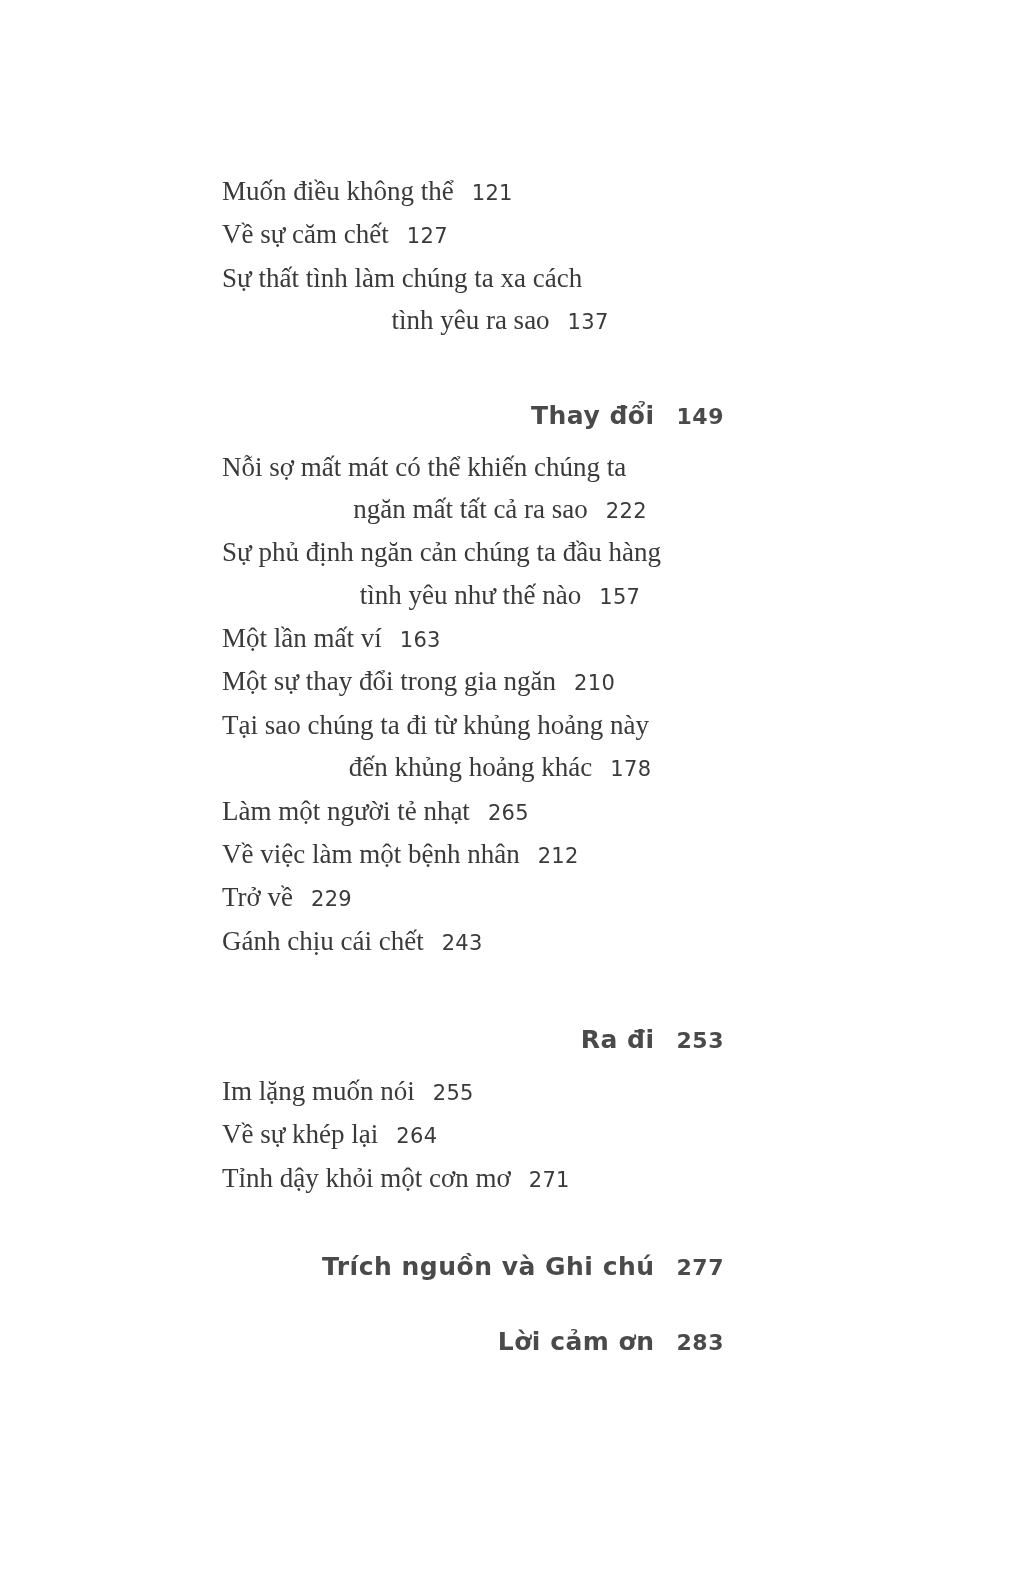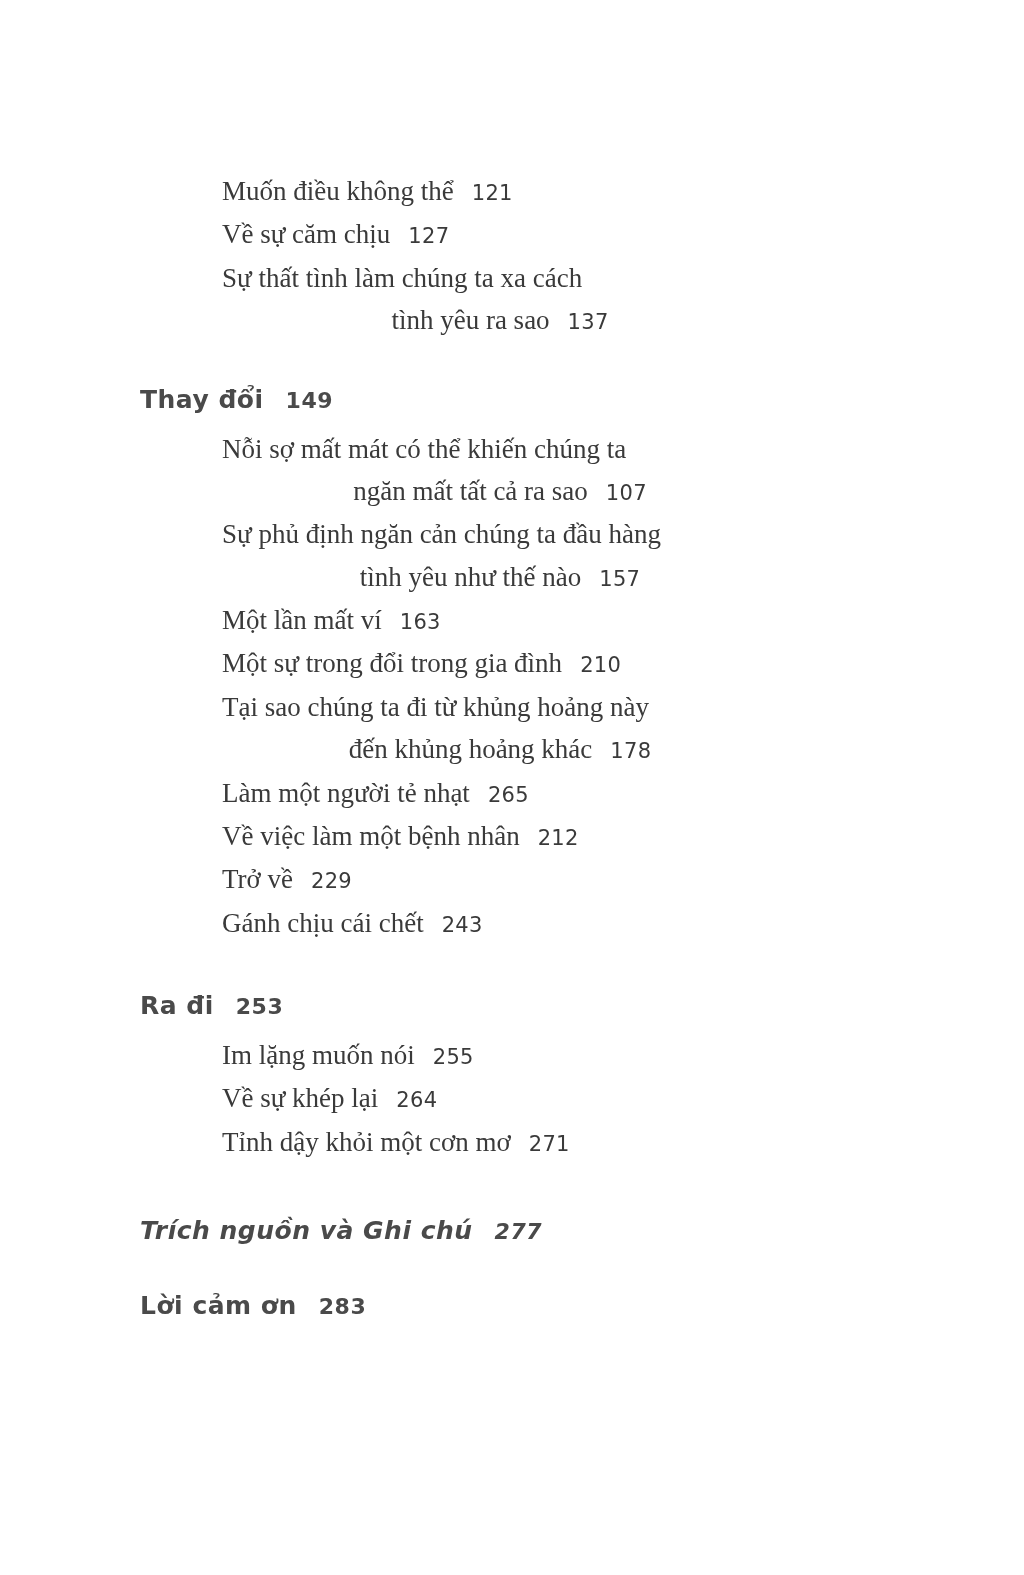--- a/index.html
+++ b/index.html
@@ -27,23 +27,24 @@
   .toc {
     display: block;
   }
   
   .section-heading {
     font-family: "DejaVu Sans", sans-serif;
     font-weight: bold;
     font-size: 25px;
     color: #4a4a4a;
     letter-spacing: 0.5px;
-    margin: 0;
+    margin: 16px;
     padding: 0;
     white-space: nowrap;
+    text-align: right;
   }
   .section-heading .page-num {
     font-family: "DejaVu Sans", sans-serif;
     font-weight: bold;
     font-size: 22px;
     color: #4a4a4a;
     margin-left: 22px;
     letter-spacing: 0.5px;
   }
   .group {
@@ -91,48 +92,48 @@
 <body>
 
 <div class="page">
   <div class="toc">
 
     <div class="top-entries">
       <div class="entry">
         <span>Muốn điều không thể</span><span class="page-num">121</span>
       </div>
       <div class="entry">
-        <span>Về sự căm chịu</span><span class="page-num">127</span>
+        <span>Về sự căm chết</span><span class="page-num">127</span>
       </div>
       <div class="entry">
         <span>Sự thất tình làm chúng ta xa cách</span>
         <span class="line2"><span>tình yêu ra sao</span><span class="page-num">137</span></span>
       </div>
     </div>
 
     <div class="block-gap"></div>
 
     <div class="group">
       <div class="section-heading">
         <span>Thay đổi</span><span class="page-num">149</span>
       </div>
       <div class="entries">
         <div class="entry">
           <span>Nỗi sợ mất mát có thể khiến chúng ta</span>
-          <span class="line2"><span>ngăn mất tất cả ra sao</span><span class="page-num">107</span></span>
+          <span class="line2"><span>ngăn mất tất cả ra sao</span><span class="page-num">222</span></span>
         </div>
         <div class="entry">
           <span>Sự phủ định ngăn cản chúng ta đầu hàng</span>
           <span class="line2"><span>tình yêu như thế nào</span><span class="page-num">157</span></span>
         </div>
         <div class="entry">
           <span>Một lần mất ví</span><span class="page-num">163</span>
         </div>
         <div class="entry">
-          <span>Một sự trong đổi trong gia đình</span><span class="page-num">210</span>
+          <span>Một sự thay đổi trong gia ngăn</span><span class="page-num">210</span>
         </div>
         <div class="entry">
           <span>Tại sao chúng ta đi từ khủng hoảng này</span>
           <span class="line2"><span>đến khủng hoảng khác</span><span class="page-num">178</span></span>
         </div>
         <div class="entry">
           <span>Làm một người tẻ nhạt</span><span class="page-num">265</span>
         </div>
         <div class="entry">
           <span>Về việc làm một bệnh nhân</span><span class="page-num">212</span>
@@ -161,21 +162,21 @@
         </div>
         <div class="entry">
           <span>Tỉnh dậy khỏi một cơn mơ</span><span class="page-num">271</span>
         </div>
       </div>
     </div>
 
     <div class="block-gap-sm"></div>
 
     <div class="group">
-      <div class="section-heading" style="margin-top:22px;font-style:italic;">
+      <div class="section-heading" style="margin-top:22px;">
         <span>Trích nguồn và Ghi chú</span><span class="page-num">277</span>
       </div>
       <div class="section-heading" style="margin-top:46px;">
         <span>Lời cảm ơn</span><span class="page-num">283</span>
       </div>
     </div>
 
   </div>
 </div>
 

